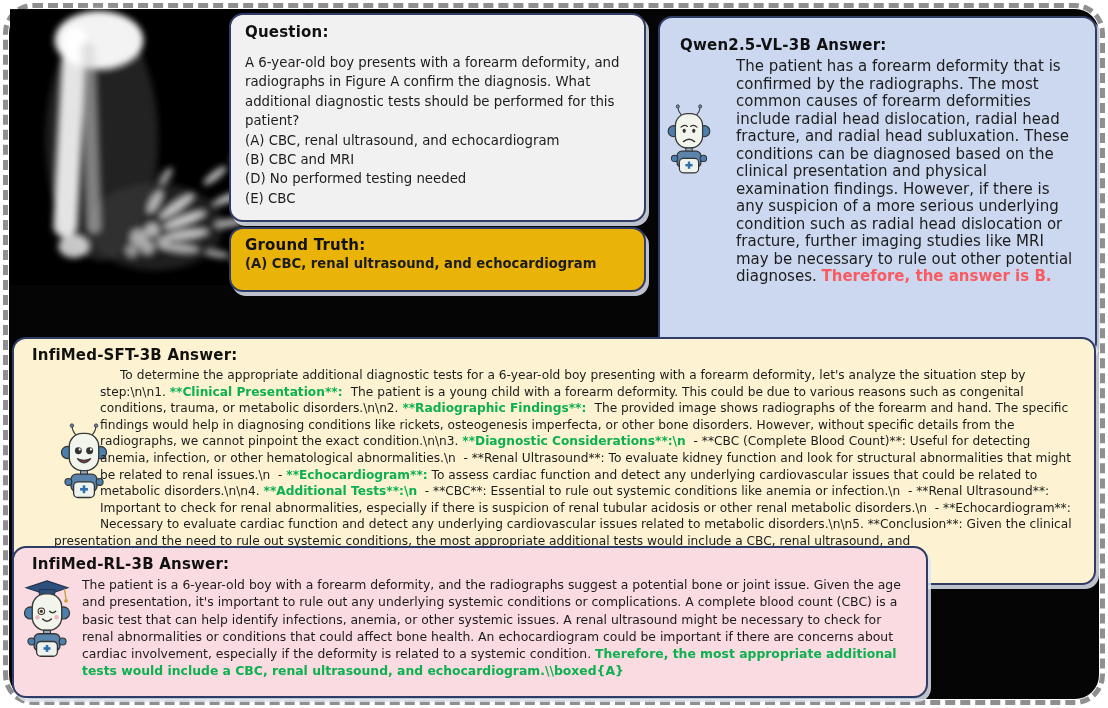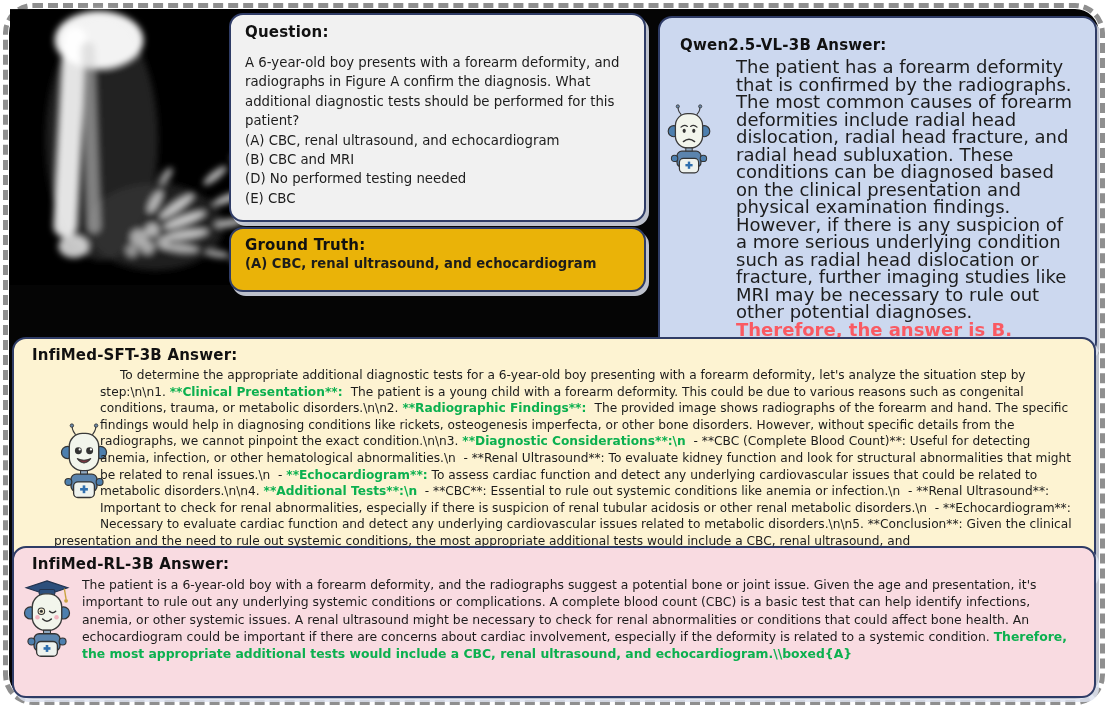--- a/index.html
+++ b/index.html
@@ -9,27 +9,27 @@
   }
   .frame{position:absolute;inset:3px;border:5px dashed #8f8f8f;border-radius:30px;}
   .bg{position:absolute;inset:9px;background:#050505;border-radius:24px;}
   .xray{position:absolute;left:10px;top:6px;}
   .bubble{position:absolute;background:#fff;border:2.5px solid #2f3c66;border-radius:14px;
           box-shadow:3px 4px 0 rgba(222,227,240,0.85);box-sizing:border-box;}
   .q-box{left:229px;top:13px;width:417px;height:209px;background:#f1f1f1;padding:8px 14px 6px 14px;}
   .gt-box{left:229px;top:227px;width:417px;height:65px;background:#eab308;padding:7px 14px;}
   .qwen-box{left:658px;top:16px;width:439px;height:340px;background:#ccd8ef;padding:18px 16px 10px 20px;}
   .sft-box{left:12px;top:293px;width:1084px;height:248px;background:#fdf3d2;padding:7px 16px 6px 18px;margin-top:44px;}
-  .rl-box{left:12px;top:546px;width:1084px;height:152px;background:#f9dbe1;padding:7px 16px 6px 18px;}
+  .rl-box{left:12px;top:546px;width:916px;height:152px;background:#f9dbe1;padding:7px 16px 6px 18px;}
   .title{font-weight:bold;font-size:15px;letter-spacing:.2px;color:#111;}
   .q-title{margin-bottom:12px;}
   .q-text{font-size:13.3px;line-height:19.4px;}
   .q-opt{font-size:13.3px;line-height:19.4px;}
   .gt-text{font-size:13.2px;font-weight:bold;line-height:19px;}
-  .qwen-text{margin-left:56px;margin-top:4px;font-size:18px;line-height:17.5px;white-space:pre-wrap;}
+  .qwen-text{margin-left:56px;margin-top:4px;font-size:15px;line-height:17.5px;white-space:pre-wrap;}
   .qwen-robot{position:absolute;left:5px;top:86px;width:48px;}
   .rich{white-space:pre-wrap;}
   .sft-text{margin-left:22px;margin-top:3px;font-size:12.2px;line-height:16.6px;text-indent:20px;}
   .robot-float{float:left;width:52px;height:102px;margin:56px 10px 2px -16px;shape-margin:6px;}
   .robot-float svg{width:52px;}
   .rl-text{margin-left:50px;margin-top:3px;font-size:12.4px;line-height:17.3px;}
   .rl-robot{position:absolute;left:7px;top:32px;width:52px;}
 </style>
 </head>
 <body>

